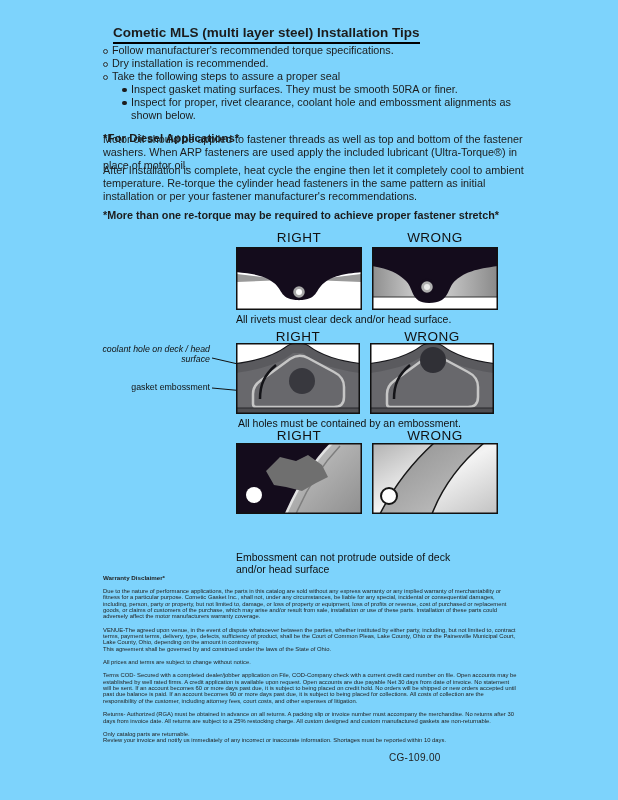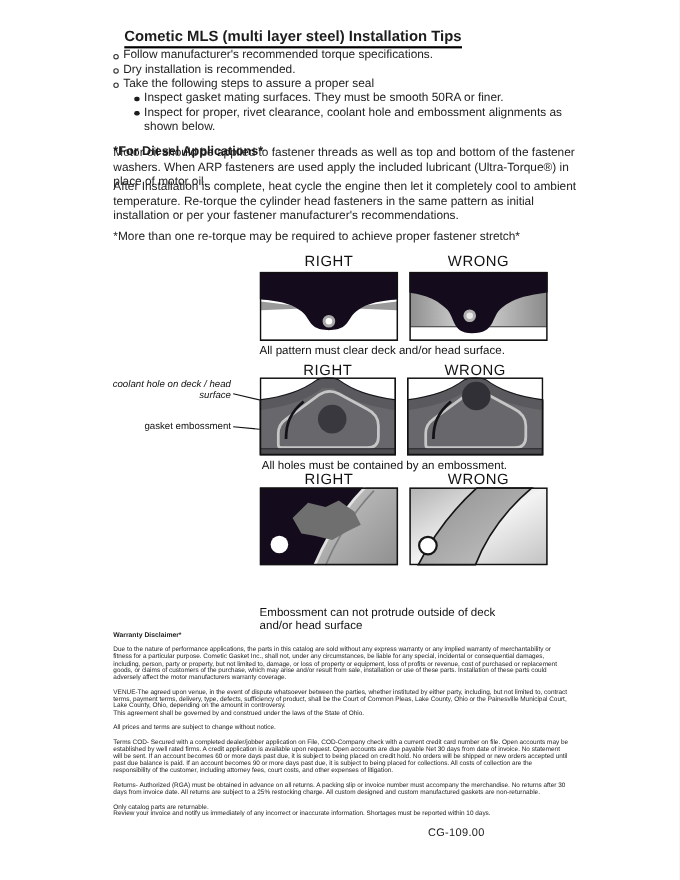--- a/index.html
+++ b/index.html
@@ -1,17 +1,17 @@
 <!DOCTYPE html>
 <html><head>
 <meta charset="utf-8">
 <style>
   html,body { margin:0; padding:0; background:#e8e8e8; }
   .page {
-    position:relative; width:618px; height:800px; background:#ffffff;
+    position:relative; width:618px; height:800px; background:#7dd3fc;
     font-family:"Liberation Sans", sans-serif; color:#1c1c1c; overflow:hidden;
     margin:0 auto;
   }
   .abs { position:absolute; }
 
   .title {
     left:113px; top:25px; font-size:13.5px; font-weight:bold;
     border-bottom:2px solid #000; padding-bottom:2px; white-space:nowrap;
   }
 
@@ -25,21 +25,21 @@
   .intro li.lvl2 { margin-left:19px; padding-left:9px; }
   .intro li.lvl2::before {
     content:""; position:absolute; left:0; top:4.5px; width:4.5px; height:4.5px;
     background:#1c1c1c; border-radius:50%;
   }
 
   .diesel-head { left:103px; top:116px; font-size:11.5px; font-weight:bold;margin-top:16px; }
   .body-par { left:103px; width:424px; font-size:10.8px; line-height:13.2px; }
   .p1 { top:133px; }
   .p2 { top:164px; }
-  .p3 { top:209px; }
+  .p3 { top:209px;font-weight:bold; }
 
   .fig-label { font-size:13.5px; letter-spacing:0.5px; text-align:center; color:#111; }
   .fig-caption { font-size:10.5px; line-height:11.5px; color:#111; }
 
   .ann {
     font-size:8.8px; line-height:9.8px; text-align:right; color:#111;
     width:115px;
   }
 
   svg.panel { display:block; }
@@ -96,21 +96,21 @@
     </defs>
     <rect x="0" y="0" width="126" height="63" fill="#ffffff"></rect>
     <rect x="1" y="19" width="124" height="31" fill="url(#g1)"></rect>
     <line x1="1" y1="50" x2="125" y2="50" stroke="#333" stroke-width="1"></line>
     <path d="M0,0 H126 V19 C103,22 94,25 84,33 C74,41 79,56 57,56 C38,56 42,40 33,33 C25,26 18,22 0,19 Z" fill="#140c1c"></path>
     <circle cx="55" cy="40" r="7" fill="#b0b0b0" stroke="#140c1c" stroke-width="2.5"></circle>
     <circle cx="55" cy="40" r="3" fill="#e9e9e9"></circle>
     <rect x="0.75" y="0.75" width="124.5" height="61.5" fill="none" stroke="#111" stroke-width="1.5"></rect>
   </svg>
 
-  <div class="abs fig-caption" style="left:236px; top:314px;">All pattern must clear deck and/or head surface.</div>
+  <div class="abs fig-caption" style="left:236px; top:314px;">All rivets must clear deck and/or head surface.</div>
 
   <div class="abs fig-label" style="left:236px; top:329px; width:124px;">RIGHT</div>
   <div class="abs fig-label" style="left:370px; top:329px; width:124px;">WRONG</div>
 
   <div class="abs ann" style="left:95px; top:345px;font-style:italic;">coolant hole on deck / head surface</div>
   <div class="abs ann" style="left:95px; top:383px;">gasket embossment</div>
 
   <svg class="abs" style="left:208px; top:350px;" width="100" height="50" viewBox="0 0 100 50">
     <line x1="4" y1="8" x2="86" y2="27" stroke="#111" stroke-width="1"></line>
     <circle cx="86" cy="27" r="1.8" fill="#111"></circle>

